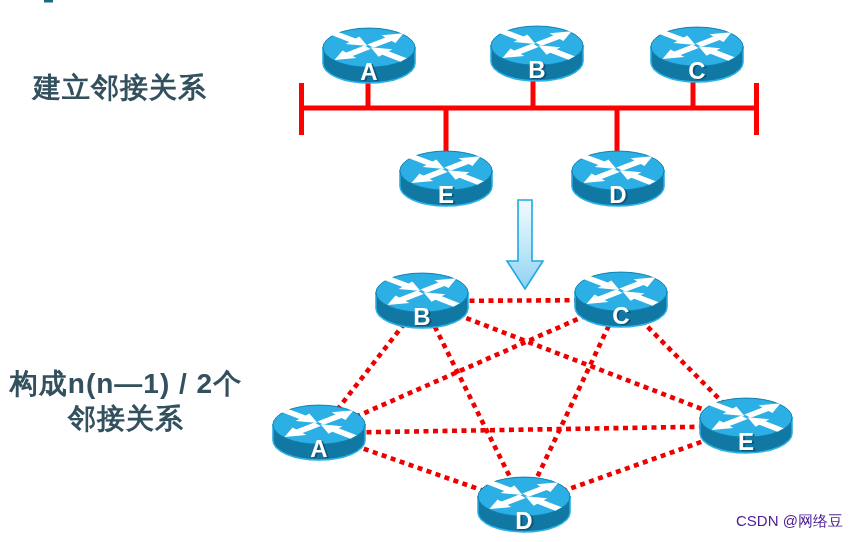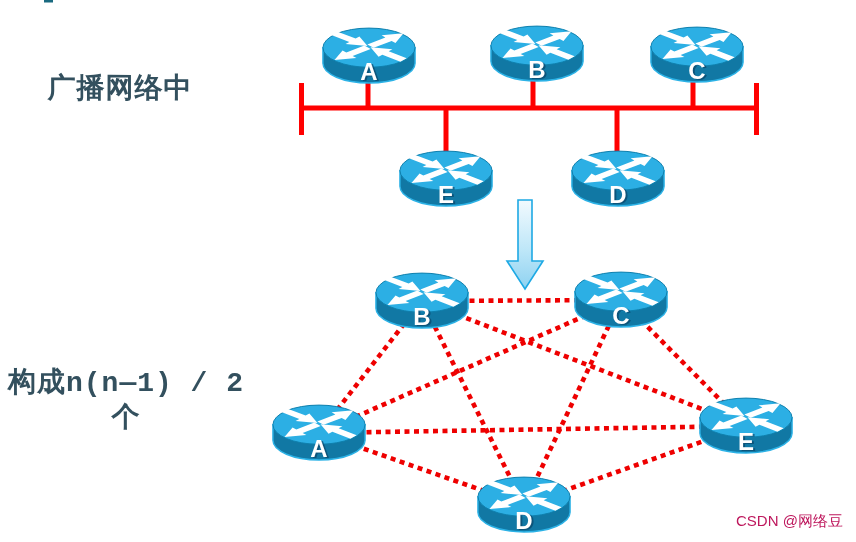--- a/index.html
+++ b/index.html
@@ -5,46 +5,47 @@
   html,body{margin:0;padding:0;background:#ffffff;}
   .canvas{
     position:relative;width:856px;height:542px;background:#ffffff;overflow:hidden;
     font-family:"Liberation Sans", sans-serif;
   }
   .heading{
     position:absolute;text-align:center;font-weight:bold;color:#33505e;
     font-size:28px;line-height:35px;letter-spacing:1px;
   }
   .heading-top{left:10px;top:70px;width:220px;}
-  .heading-bottom{left:6px;top:366px;width:240px;font-family:Liberation Mono, monospace;}
+  .heading-bottom{left:6px;top:366px;width:240px;}
   svg.topology{position:absolute;left:0;top:0;}
   .bus-line{stroke:#ff0000;stroke-width:5;stroke-linecap:butt;}
   .adj-line{stroke:#ee0000;stroke-width:4.6;stroke-dasharray:5 4.5;fill:none;stroke-linecap:butt;}
   .router-label{
     font-family:"Liberation Sans", sans-serif;font-size:24px;font-weight:bold;
     fill:#ffffff;text-anchor:middle;
     text-shadow:2px 1px 0 rgba(10,60,95,0.6);
   }
   .watermark{
-    position:absolute;left:736px;top:512px;font-size:15px;color:#be185d;
+    position:absolute;left:736px;top:512px;font-size:15px;color:#4c1d95;
     white-space:nowrap;
     text-align:right;
   }
 </style>
 </head>
 <body>
 
 <div class="canvas">
 
   <div class="heading heading-top">
-    <div>广播网络中</div>
+    <div>建立邻接关系</div>
   </div>
 
   <div class="heading heading-bottom">
     <div>构成n(n—1) / 2个</div>
+    <div>邻接关系</div>
   </div>
 
   <svg class="topology" id="diagram-svg" width="856" height="542" viewBox="0 0 856 542" xmlns="http://www.w3.org/2000/svg">
     <defs>
       <path id="r-arrow" d="M0,-5 L24,-5 L24,-11 L44,0 L24,11 L24,5 L0,5 Z"></path>
       <linearGradient id="arrowGrad" x1="0" y1="0" x2="0" y2="1">
         <stop offset="0" stop-color="#f2fafe"></stop>
         <stop offset="0.55" stop-color="#bfe7f8"></stop>
         <stop offset="1" stop-color="#8ed2f1"></stop>
       </linearGradient>

